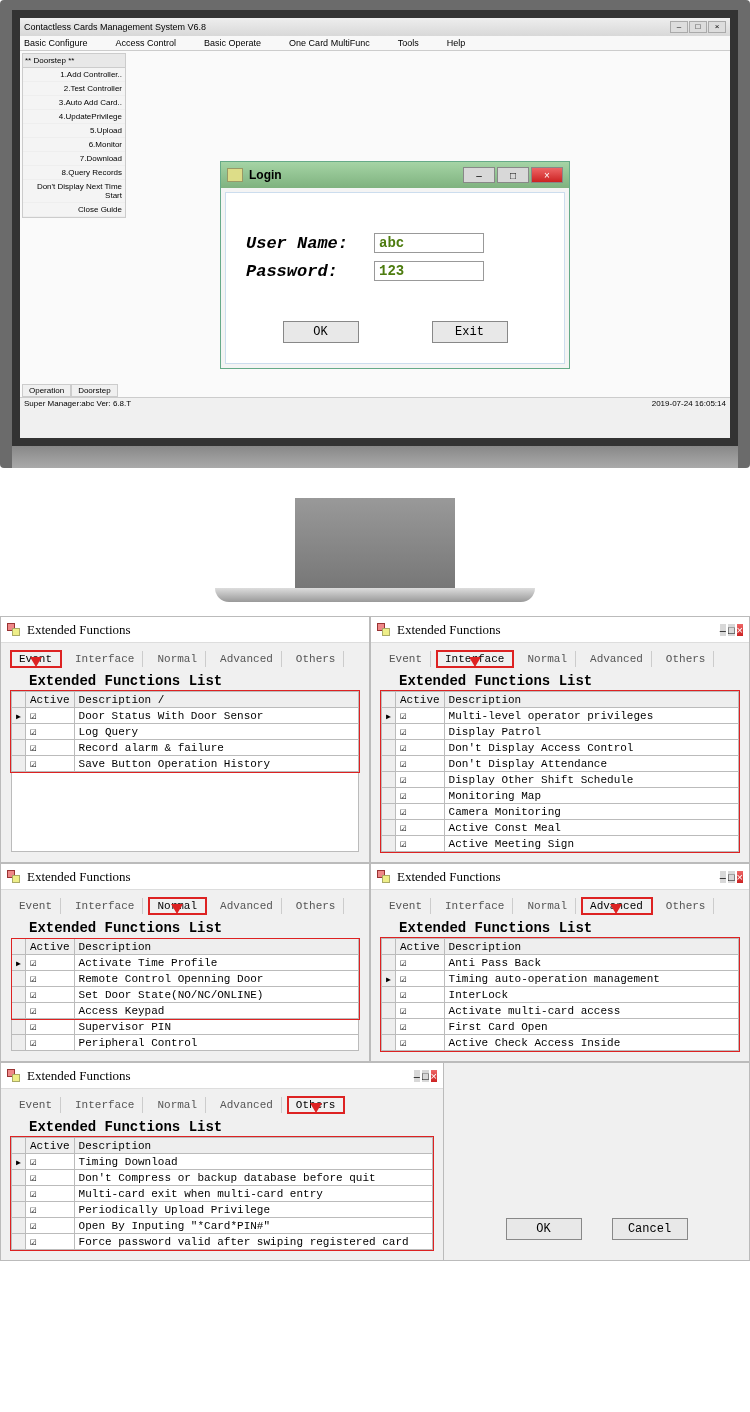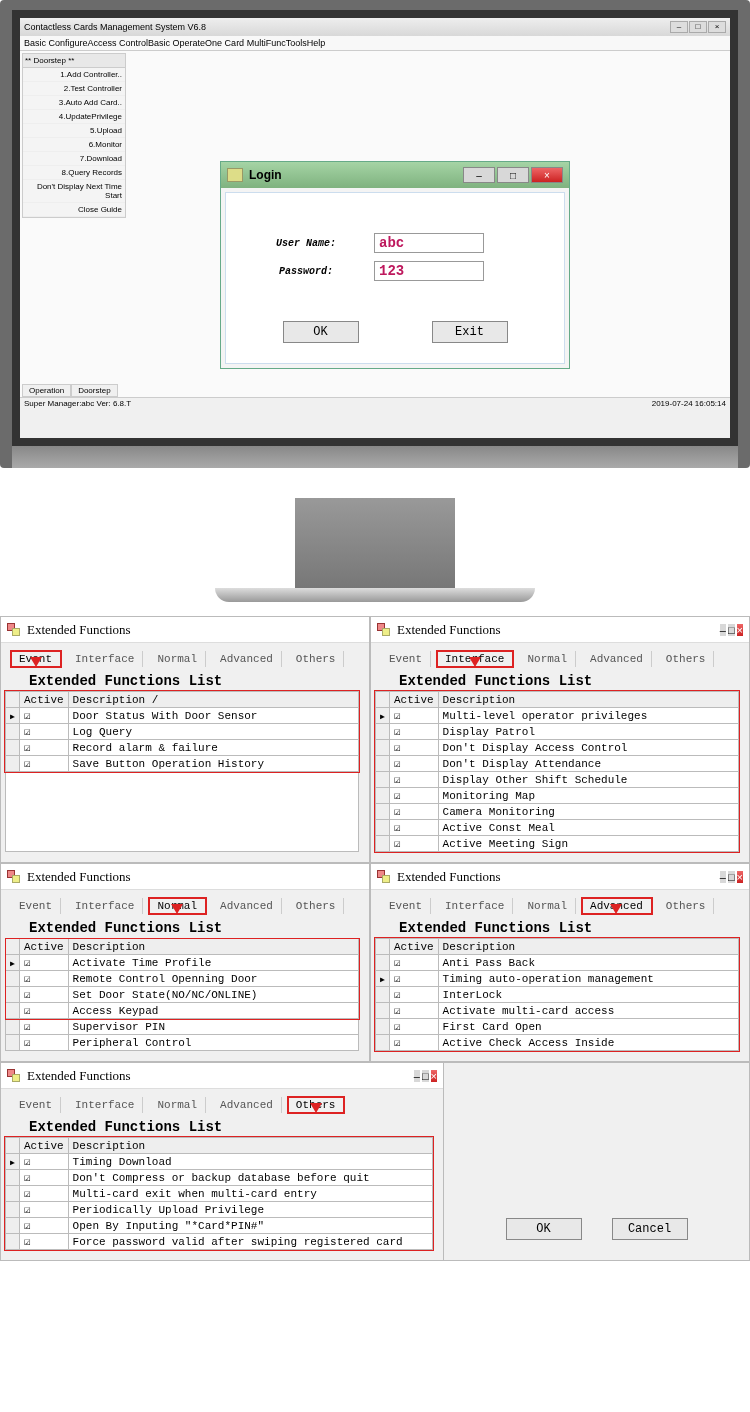--- a/index.html
+++ b/index.html
@@ -10,21 +10,21 @@
 .monitor-inner { background: #333; padding: 8px; }
 .screen { background: #f0f0f0; width: 100%; height: 420px; position: relative; overflow: hidden; }
 .monitor-base { width: 100%; height: 22px; background: linear-gradient(#888, #aaa); }
 .stand { width: 160px; height: 90px; margin: 0 auto; background: linear-gradient(#999, #777); }
 .stand-base { width: 320px; height: 14px; margin: 0 auto; background: linear-gradient(#ddd, #999); border-radius: 0 0 50px 50px; }
 
 
 .titlebar-main { background: linear-gradient(#eee, #d8d8d8); height: 18px; font-size: 9px; padding: 2px 4px; display: flex; align-items: center; }
 .titlebar-main .win-ctrls { margin-left: auto; display: flex; gap: 1px; }
 .titlebar-main .win-ctrls span { width: 18px; height: 12px; background: #ddd; border: 1px solid #aaa; display: inline-block; text-align: center; line-height: 10px; font-size: 8px; }
-.menubar { background: #f8f8f8; border-bottom: 1px solid #ccc; padding: 2px 4px; font-size: 9px; display: flex; gap: 0; }
+.menubar { background: #f8f8f8; border-bottom: 1px solid #ccc; padding: 2px 4px; font-size: 9px; display: flex; gap: 28px; }
 .main-content { position: relative; height: 360px; background: #fafafa; }
 .sidebar { position: absolute; left: 2px; top: 2px; width: 104px; background: #f4f4f4; border: 1px solid #ccc; font-size: 8px; }
 .sidebar-header { background: #e8e8e8; padding: 2px; border-bottom: 1px solid #ccc; }
 .sidebar-item { padding: 2px 3px; border-bottom: 1px solid #eee; cursor: pointer; text-align: right; }
 .bottom-tabs { position: absolute; bottom: 14px; left: 2px; font-size: 8px; display: flex; }
 .bottom-tabs span { border: 1px solid #ccc; padding: 1px 6px; background: #f0f0f0; }
 .statusbar { position: absolute; bottom: 0; left: 0; right: 0; height: 14px; background: #f0f0f0; border-top: 1px solid #ccc; font-size: 8px; padding: 1px 4px; display: flex; }
 .statusbar .ts { margin-left: auto; }
 
 
@@ -32,22 +32,22 @@
 .login-title { background: linear-gradient(#a5d4a5, #7fb27f); height: 26px; display: flex; align-items: center; padding: 0 6px; }
 .login-title .icon { width: 16px; height: 14px; background: #dd8; border: 1px solid #996; margin-right: 6px; }
 .login-title .t { font-weight: bold; font-size: 12px; }
 .login-title .win-ctrls { margin-left: auto; display: flex; gap: 2px; }
 .login-title .wbtn { width: 32px; height: 16px; border: 1px solid #888; display: flex; align-items: center; justify-content: center; font-size: 10px; }
 .wbtn.min { background: #d8d8d8; }
 .wbtn.max { background: #d8d8d8; }
 .wbtn.close { background: linear-gradient(#e66, #c22); color: #fff; }
 .login-body { background: #fff; margin: 4px; border: 1px solid #cde; padding: 40px 20px 20px 20px; font-family: "Courier New", monospace; font-weight: bold; }
 .login-row { display: flex; align-items: center; margin-bottom: 8px; }
-.login-row label { width: 120px; text-align: center; font-style: italic; font-size: 10px; margin-right: 8px; }
-.login-row input { width: 110px; height: 20px; font-family: "Courier New", monospace; font-weight: bold; color: #be185d; font-size: 14px; border: 1px solid #999; padding: 0 4px; }
+.login-row label { width: 120px; text-align: left; font-style: italic; font-size: 17px; margin-right: 8px; }
+.login-row input { width: 110px; height: 20px; font-family: "Courier New", monospace; font-weight: bold; color: #4d7c0f; font-size: 14px; border: 1px solid #999; padding: 0 4px; }
 .login-btns { display: flex; justify-content: space-around; margin-top: 40px; }
 .login-btns button { width: 76px; height: 22px; background: #e8e8e8; border: 1px solid #888; font-family: "Courier New", monospace; font-size: 12px; }
 
 
 .panels-grid { display: flex; flex-wrap: wrap; width: 750px; }
 .panel { border: 1px solid #bbb; background: #f0f0f0; position: relative; }
 .panel.left { width: 370px; }
 .panel.right { width: 380px; }
 .panel.wide { width: 444px; }
 .panel-foot { width: 306px; background: #f0f0f0; border: 1px solid #bbb; border-left: none; display: flex; align-items: flex-end; justify-content: center; gap: 30px; padding-bottom: 20px; }
@@ -63,21 +63,21 @@
 
 .tabs-row { padding: 8px 10px 4px 10px; display: flex; gap: 6px; font-family: "Courier New", monospace; font-size: 11px; position: relative; }
 .tabs-row .tab { padding: 2px 8px; border-right: 1px solid #ccc; color: #555; cursor: pointer; position: relative; }
 .tabs-row .tab.active { color: #000; }
 .tabs-row .tab.highlighted { outline: 2px solid #d22; outline-offset: -1px; }
 .arrow-down { position: absolute; width: 12px; left: 50%; margin-left: -6px; top: 100%; }
 .arrow-stem { width: 4px; height: 16px; background: #d22; margin: 0 auto; }
 .arrow-head { width: 0; height: 0; border-left: 6px solid transparent; border-right: 6px solid transparent; border-top: 10px solid #d22; }
 
 .list-title { font-family: "Courier New", monospace; font-size: 14px; padding: 2px 28px; font-weight: bold; }
-.tbl-wrap { margin: 0 10px 10px 4px; }
+.tbl-wrap { margin: 0 10px 10px 10px; }
 .tbl { border-collapse: collapse; font-family: "Courier New", monospace; font-size: 11px; width: 100%; background: #fff; }
 .tbl th, .tbl td { border: 1px solid #bbb; padding: 1px 4px; text-align: left; height: 16px; }
 .tbl th { background: #eee; font-weight: normal; }
 .tbl th.row-hdr, .tbl td.row-hdr { width: 14px; background: #eee; text-align: center; }
 .tbl .active-col { width: 48px; text-align: left; }
 .tbl.redbox { outline: 1px solid #d22; outline-offset: 0; }
 .chk::before { content: "☑"; font-size: 11px; }
 .rowmark::before { content: "▶"; font-size: 8px; }
 
 .spacer { width: 750px; height: 14px; }

